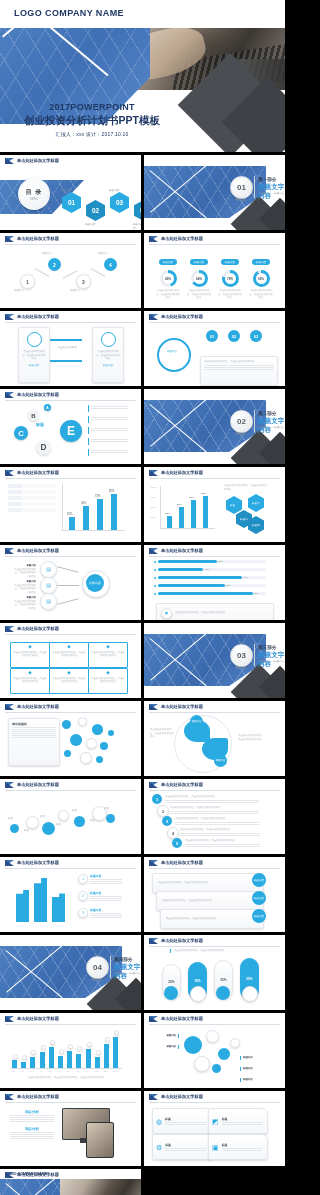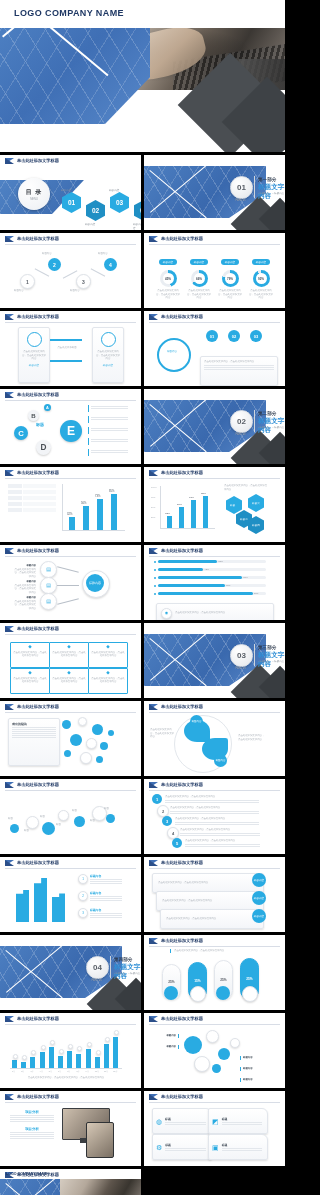--- a/index.html
+++ b/index.html
@@ -137,20 +137,25 @@
       </div>
       <div class="bluetri">
         <div class="t1">
             <div class="mesh"></div>
           </div>
         <div class="x1"></div>
           <div class="x2"></div>
       </div>
       <div class="graydia"></div>
       <div class="graydia b"></div>
+      <div class="cover-titles">
+        <div class="c-t1">2017POWERPOINT</div>
+        <div class="c-t2">创业投资分析计划书PPT模板</div>
+        <div class="c-t3">汇报人：xxx  设计：2017.10.10</div>
+      </div>
     </div>
   </div>
 
   <div class="grid" id="grid">
       <div class="slide">
         <div class="shdr">
     <div class="tri"></div>
     <div class="tri2"></div>
     <div class="ttl">单击此处添加文字标题</div>
     <div class="line"></div>

